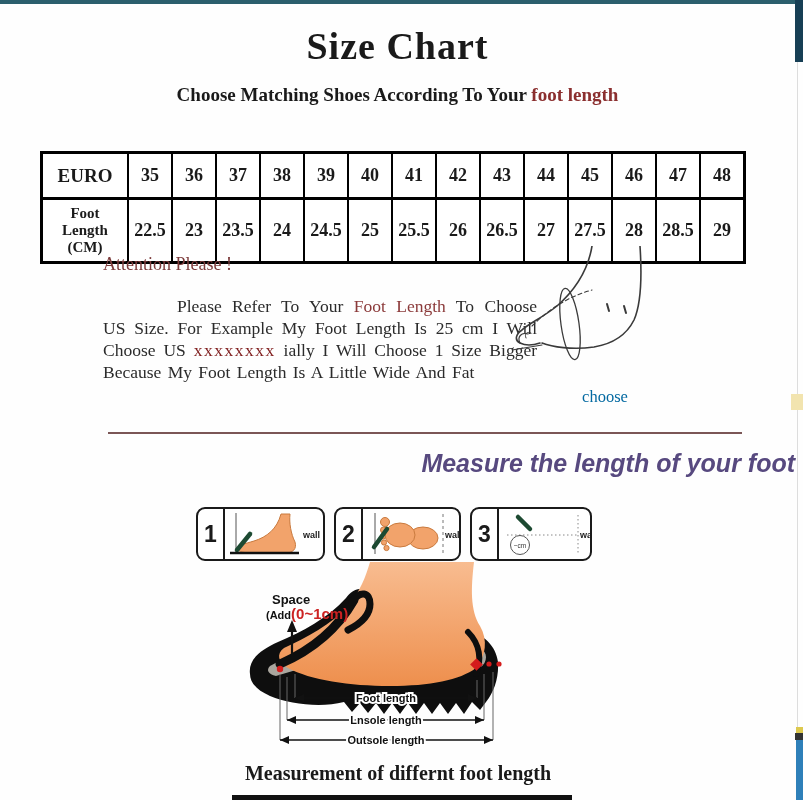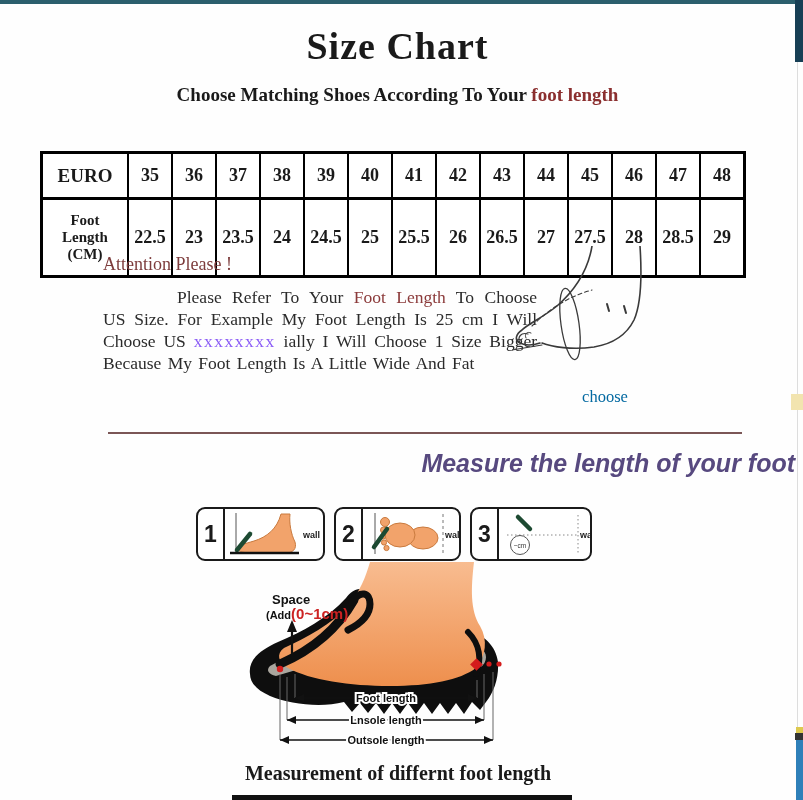--- a/index.html
+++ b/index.html
@@ -19,35 +19,35 @@
 
   
   .title{left:0;top:24px;width:795px;text-align:center;font-size:38px;font-weight:bold;letter-spacing:1px;}
   .subtitle{left:0;top:84px;width:795px;text-align:center;font-size:19px;font-weight:bold;}
   .subtitle .hl{color:#8b2f2f;}
 
   
   .size-table{left:40px;top:131px;width:706px;border:3px solid #000;background:#fff;box-sizing:border-box;margin-top:20px;}
   .t-row{display:flex;align-items:stretch;}
   .t-row1{border-bottom:3px solid #000;height:43px;}
-  .t-row2{height:75px;}
+  .t-row2{height:61px;}
   .t-label{width:84px;display:flex;align-items:center;justify-content:center;
            font-weight:bold;text-align:center;}
   .t-row1 .t-label{font-size:19px;}
   .t-row2 .t-label{font-size:15px;line-height:1.12;padding:0 4px;box-sizing:border-box;}
   .t-cells{flex:1;display:flex;}
   .t-cells .t-cell{flex:1;border-left:2.5px solid #000;display:flex;align-items:center;justify-content:center;
                    font-weight:bold;font-size:18px;}
 
   
   .attention{left:103px;top:254px;width:434px;}
-  .att-heading{color:#7d3c3c;font-size:18px;margin-bottom:11px;}
+  .att-heading{color:#7d3c3c;font-size:18px;margin-bottom:20px;}
   .att-para{font-size:17.5px;line-height:22px;text-align:justify;text-indent:74px;color:#2b2b2b;word-spacing:2px;}
   .seg-darkred{color:#8b3a3a;}
-  .seg-red-x{color:#8b5cf6;letter-spacing:1.5px;}
+  .seg-red-x{color:#7f1d1d;letter-spacing:1.5px;}
   .foot-sketch{left:512px;top:246px;}
   .choose-bigger{left:540px;top:387px;width:130px;text-align:center;font-size:16.5px;color:#0369a1;line-height:1.25;}
 
   .divider{left:108px;top:432px;width:634px;height:2px;background:#7b5656;}
 
   
   .measure-heading{left:0;top:449px;width:795px;text-align:right;
       font-family:"Liberation Sans",sans-serif;font-style:italic;font-weight:bold;
       font-size:25px;color:#57497f;}
   .panels{left:196px;top:507px;display:flex;gap:9px;}

